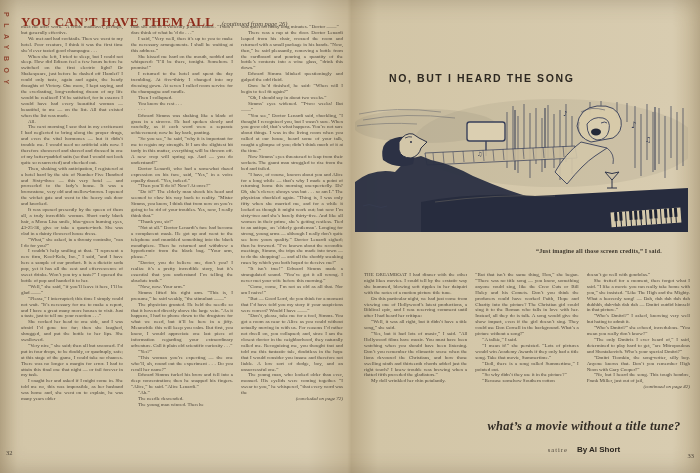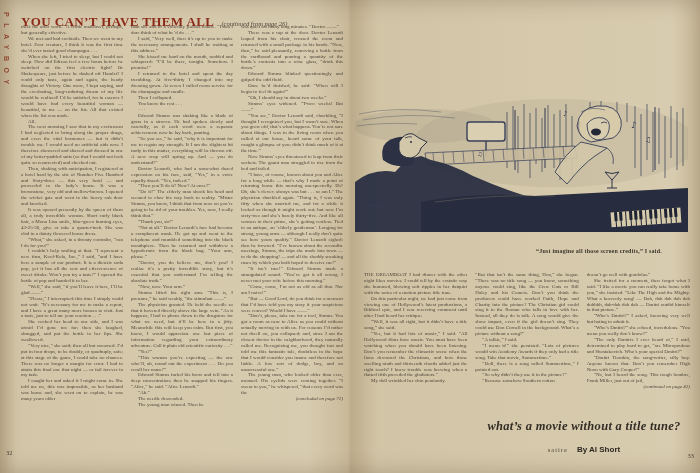--- a/index.html
+++ b/index.html
@@ -133,20 +133,21 @@
             <p>The young man, who looked older than ever, moaned. His eyelids were coming together. “I swear to you,” he whispered, “that every word was the</p>
           </div>
         <p class="cont-line">(concluded on page 72)</p>
       </div>
     </div>
 
     <div class="pagenum pn-left">32</div>
   </div>
 
   <div class="page page-right">
+    <div class="headline">NO, BUT I HEARD THE SONG</div>
 
     <svg class="illo" viewBox="0 0 333 134" xmlns="http://www.w3.org/2000/svg">
       <g>
         <ellipse cx="200" cy="45" rx="142" ry="44" fill="#8a8472" opacity="0.15"></ellipse>
         <ellipse cx="70" cy="28" rx="72" ry="17" fill="#8a8472" opacity="0.17"></ellipse>
       </g>
       <g stroke="#3b4258" stroke-width="1.2" opacity="0.6">
         <line x1="152" y1="14" x2="152" y2="70"></line>
           <line x1="158" y1="8" x2="158" y2="62"></line>
         <line x1="163" y1="18" x2="163" y2="75"></line>

